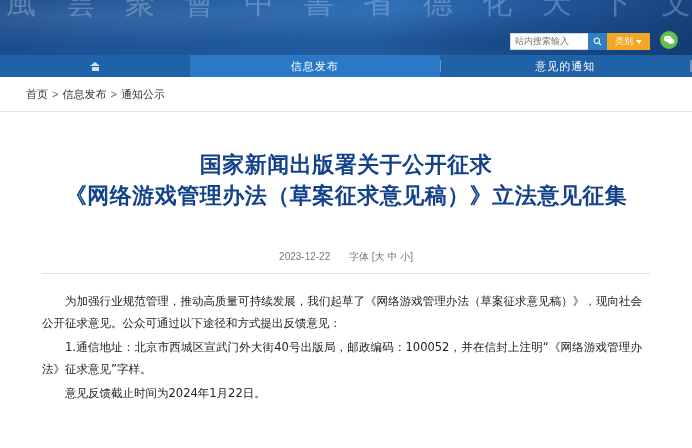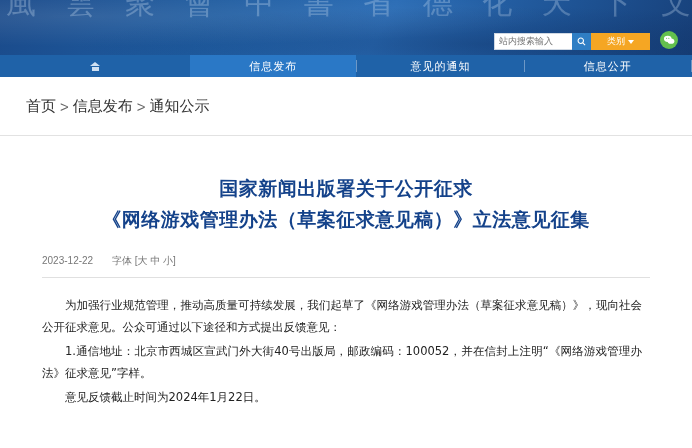--- a/index.html
+++ b/index.html
@@ -90,21 +90,21 @@
     gap: 2px;
     cursor: pointer;
   }
   .search-btn svg { display: block; }
   .search-select {
     height: 17px;
     background: #f5a623;
     color: #fff;
     border: none;
     font-size: 9px;
-    padding: 0 16px;
+    padding: 0 8px;
     display: flex;
     align-items: center;
     gap: 3px;
     cursor: pointer;
   }
   .caret-down {
     width: 0; height: 0;
     border-left: 3px solid transparent;
     border-right: 3px solid transparent;
     border-top: 4px solid #ffffff;
@@ -172,46 +172,47 @@
     width: 1px;
     background: rgba(255,255,255,0.35);
     margin: 5px 0;
   }
 
   
   .breadcrumb {
     height: 26px;
     display: flex;
     align-items: center;
-    padding: 16px 26px;
-    font-size: 15px;
+    padding: 4px 26px;
+    font-size: 11px;
     color: #333;
     border-bottom: 1px solid #e2e2e2;
   }
   .breadcrumb .crumb { color: #333; text-decoration: none; }
   .breadcrumb .sep { margin: 0 4px; color: #666; }
 
   
   .content {
     padding: 0 42px;
   }
   .title-block {
     text-align: center;
     padding-top: 37px;
   }
   .title-line {
     font-family: "DejaVu Sans", "Liberation Sans", sans-serif;
     font-weight: bold;
-    font-size: 19px;
+    font-size: 22px;
     color: #14428a;
     line-height: 31px;
     letter-spacing: 0.5px;
   }
   .meta {
-    margin-top: 19px;
+    margin-top: 39px;
+    text-align: center;
     font-size: 10px;
     color: #777;
   }
   .meta .date { margin-right: 16px; }
   .meta .fontsize-label { color: #777; }
   .meta .fontsize-ctrl { color: #777; cursor: pointer; }
 
   .rule {
     margin: 9px 0 0 0;
     border: none;
@@ -274,23 +275,20 @@
       </span>
     </div>
     <div class="nav-item active">
       <span>信息发布</span>
     </div>
     <div class="nav-sep"></div>
     <div class="nav-item">
       <span>意见的通知</span>
     </div>
     <div class="nav-sep"></div>
-    <div class="nav-item">
-      <span>信息公开</span>
-    </div>
     <div class="nav-sep"></div>
   </div>
 
   <div class="breadcrumb">
     <a class="crumb" href="#">首页</a>
     <span class="sep">&gt;</span>
     <a class="crumb" href="#">信息发布</a>
     <span class="sep">&gt;</span>
     <a class="crumb" href="#">通知公示</a>
   </div>

